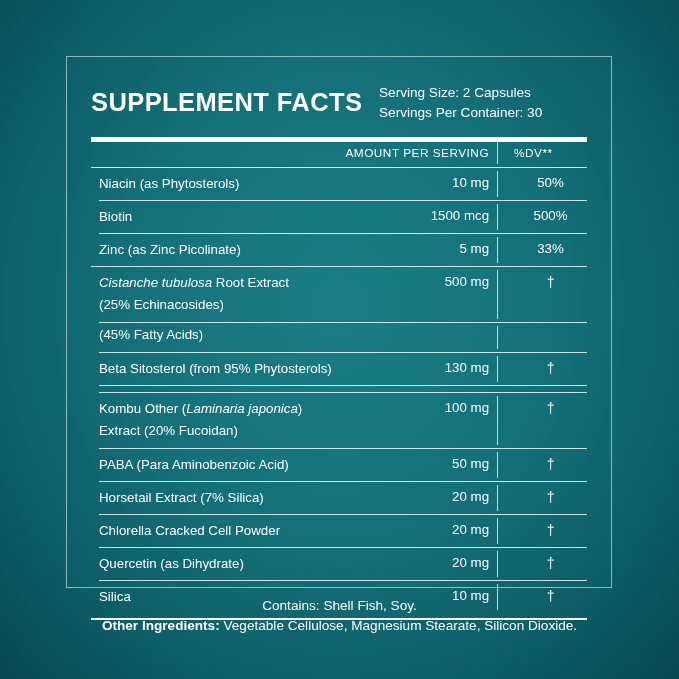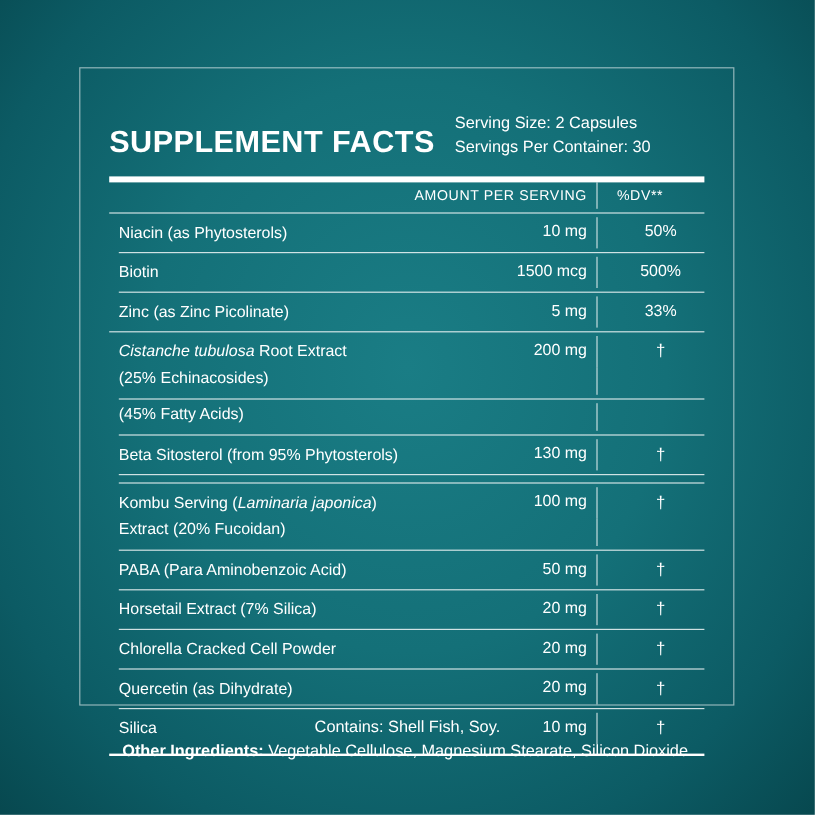--- a/index.html
+++ b/index.html
@@ -25,23 +25,22 @@
   }
   .inner {
     position: absolute;
     left: 24px;
     right: 24px;
     top: 22px;
   }
   
   .header {
     display: flex;
-    align-items: flex-end;
+    align-items: flex-start;
     justify-content: space-between;
-    margin-top: 10px;
   }
   .title {
     font-size: 25.5px;
     letter-spacing: 0.4px;
     font-weight: bold;
     line-height: 1.05;
     margin-top: 10px;
   }
   .serving {
     text-align: left;
@@ -195,21 +194,21 @@
           <td class="dv">33%</td>
         </tr>
         <tr class="sep">
           <td colspan="3">
               <div class="line"></div>
             </td>
         </tr>
 
         <tr>
           <td class="name"><span class="italic">Cistanche tubulosa</span><span> Root Extract</span></td>
-          <td class="amt">200 mg</td>
+          <td class="amt">500 mg</td>
           <td class="dv dagger">†</td>
         </tr>
         <tr class="sub">
           <td class="name">(25% Echinacosides)</td>
           <td class="amt"></td>
           <td class="dv"></td>
         </tr>
         <tr class="sep">
           <td colspan="3">
               <div class="line indent"></div>
@@ -238,21 +237,21 @@
             </td>
         </tr>
 
         <tr class="sep">
           <td colspan="3">
               <div class="line indent"></div>
             </td>
         </tr>
 
         <tr>
-          <td class="name"><span>Kombu Serving (</span><span class="italic">Laminaria japonica</span><span>)</span></td>
+          <td class="name"><span>Kombu Other (</span><span class="italic">Laminaria japonica</span><span>)</span></td>
           <td class="amt">100 mg</td>
           <td class="dv dagger">†</td>
         </tr>
         <tr class="sub">
           <td class="name">Extract (20% Fucoidan)</td>
           <td class="amt"></td>
           <td class="dv"></td>
         </tr>
         <tr class="sep">
           <td colspan="3">

